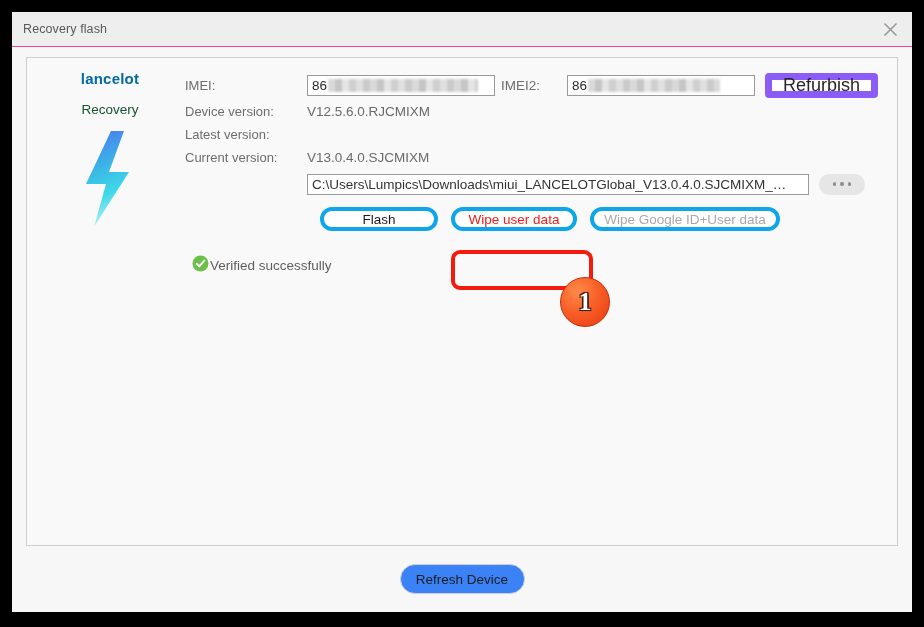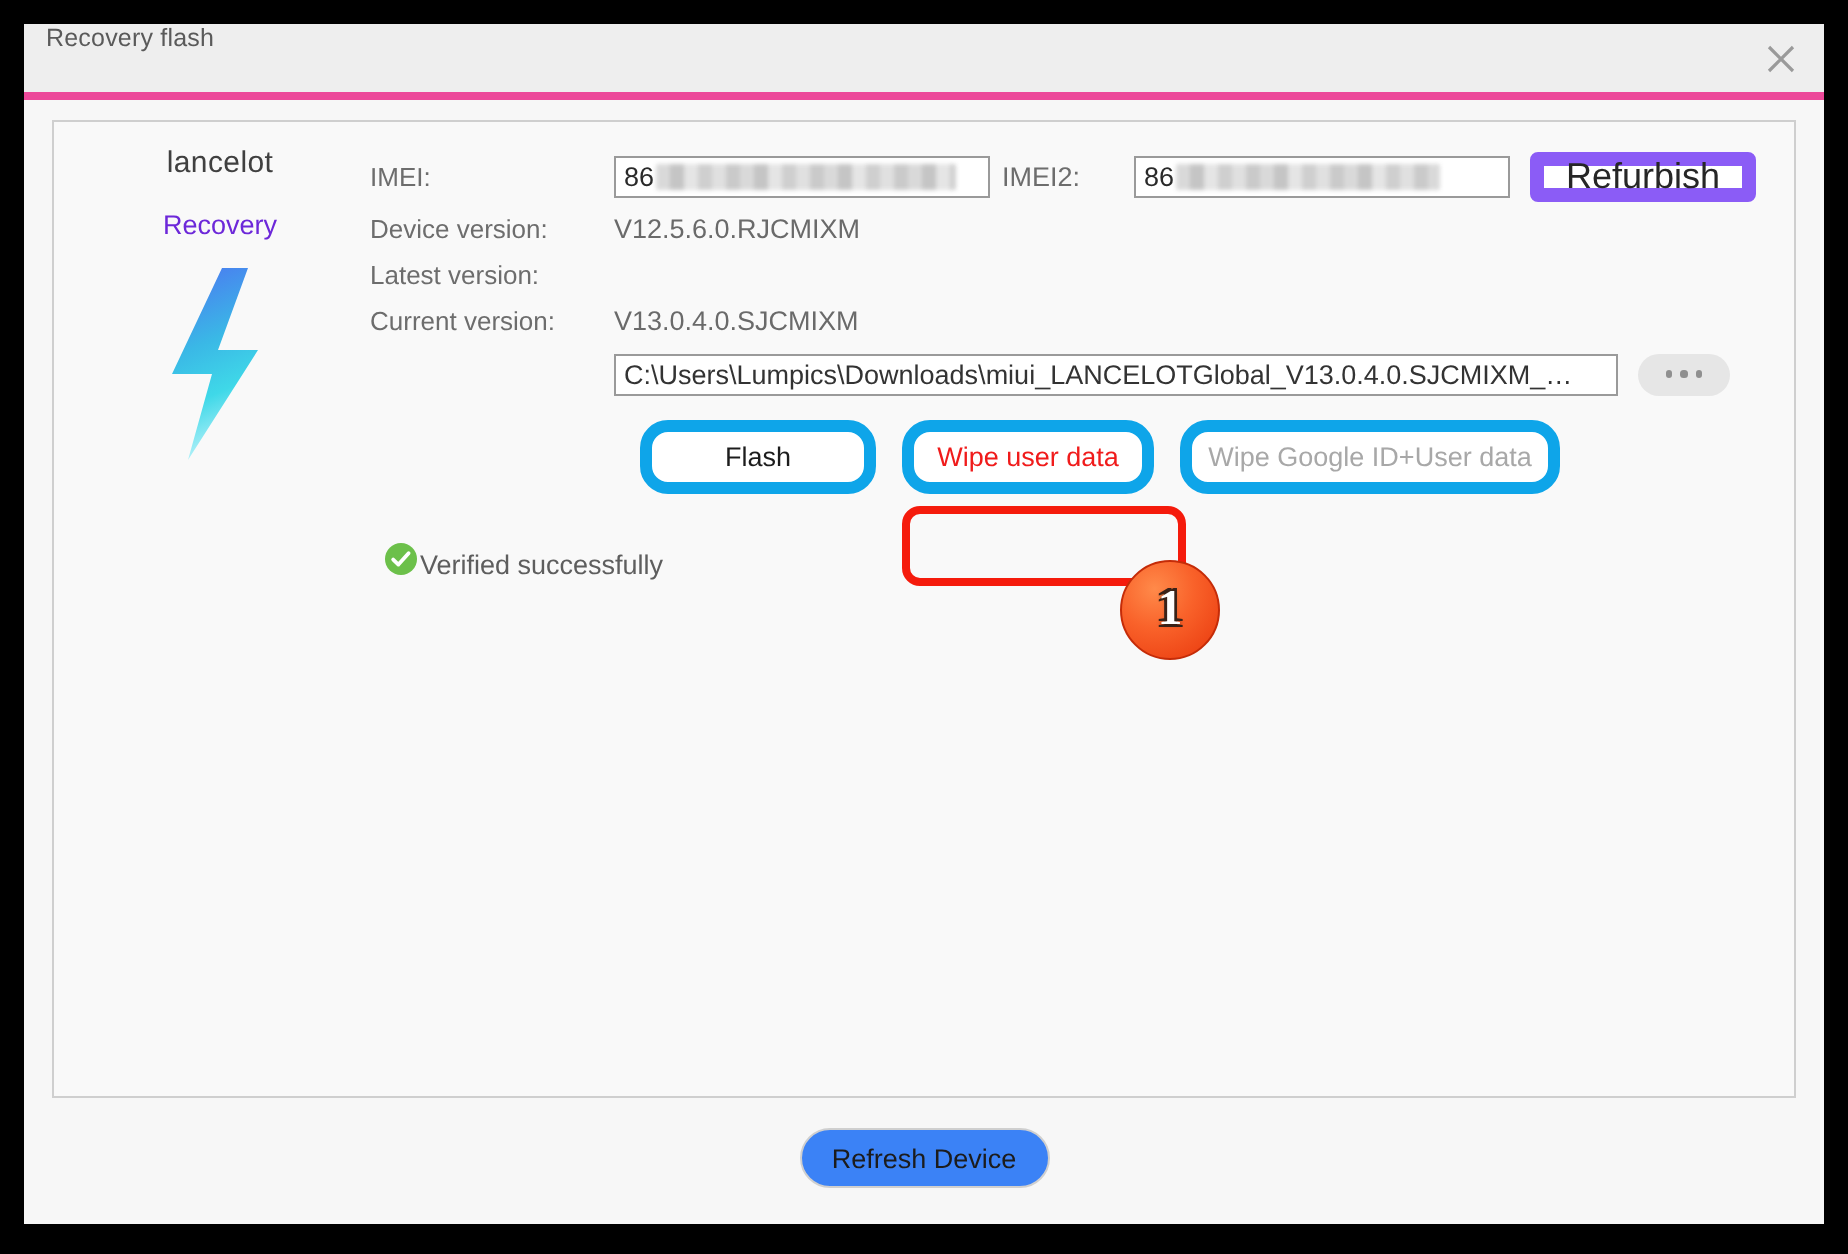--- a/index.html
+++ b/index.html
@@ -33,23 +33,23 @@
     display: flex;
     flex-direction: column;
   }
 
   
   .titlebar {
     position: relative;
     height: 34px;
     min-height: 34px;
     background: #eeeeee;
-    border-bottom: 4px solid #ec4899;
-    display: flex;
-    align-items: flex-start;
+    border-bottom: 1px solid #ec4899;
+    display: flex;
+    align-items: center;
   }
   .titlebar-text {
     margin-left: 11px;
     font-size: 12.5px;
     color: #5a5a5a;
     letter-spacing: .1px;
   }
   .close-btn {
     position: absolute;
     right: 0; top: 0;
@@ -80,28 +80,28 @@
 
   
   .device-col {
     position: absolute;
     left: 18px; top: 12px;
     width: 130px;
     text-align: center;
   }
   .device-name {
     font-size: 15px;
-    font-weight: normal;
-    color: #404040;
+    font-weight: bold;
+    color: #0369a1;
     letter-spacing: .2px;
   }
   .device-state {
     margin-top: 15px;
     font-size: 13.5px;
-    color: #6d28d9;
+    color: #14532d;
   }
   .bolt {
     margin-top: 12px;
     display: flex;
     justify-content: center;
   }
 
   
   .info {
     position: absolute;
@@ -210,22 +210,22 @@
   }
 
   
   .actions {
     display: flex;
     align-items: center;
     margin-top: 8px;
     gap: 13px;
   }
   .pill {
-    height: 37px;
-    border: 6px solid #0ea5e9;
+    height: 24px;
+    border: 4px solid #0ea5e9;
     border-radius: 14px;
     background: #ffffff;
     font-size: 13.5px;
     color: #1c1c1c;
     display: flex;
     align-items: center;
     justify-content: center;
     cursor: pointer;
     box-sizing: border-box;
     white-space: nowrap;

